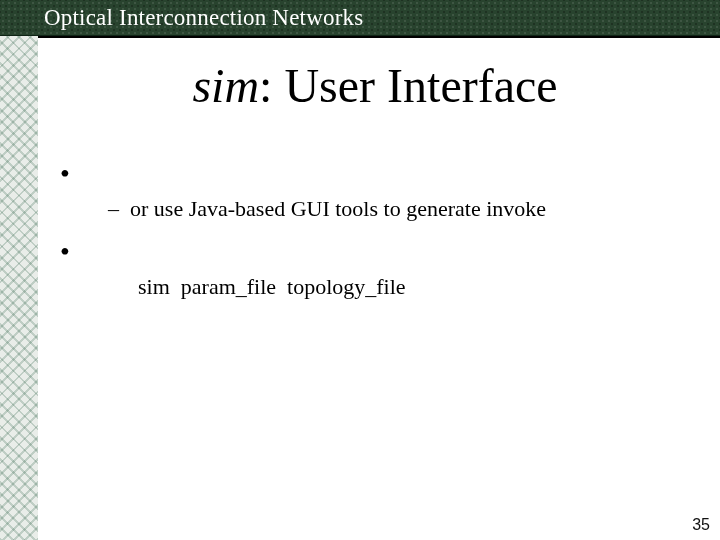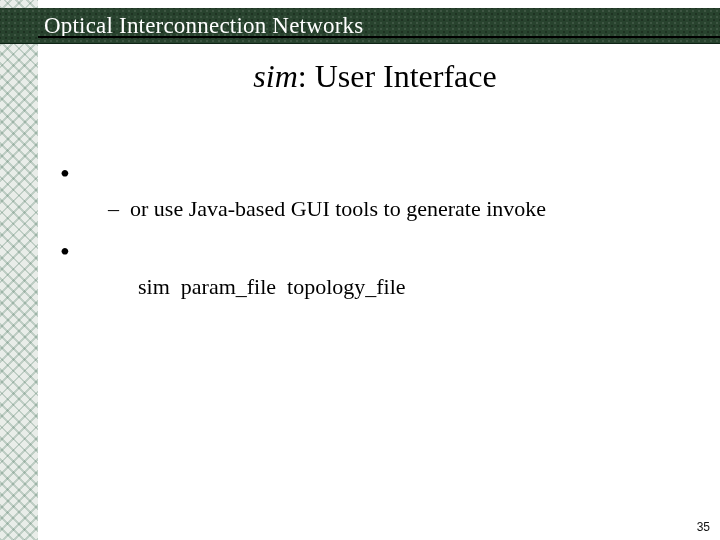--- a/index.html
+++ b/index.html
@@ -5,42 +5,42 @@
   * { margin: 0; padding: 0; box-sizing: border-box; }
   html, body { width: 720px; height: 540px; font-family: "Times New Roman", Times, serif; color: #000; background: #fff; }
   .slide { position: relative; width: 720px; height: 540px; background: #fff; overflow: hidden; }
   .left-strip {
     position: absolute; left: 0; top: 0; width: 38px; height: 540px;
     background-color: #e9ede9;
     background-image: repeating-linear-gradient(45deg, rgba(0,64,32,0.18) 0 2px, transparent 2px 8px),
                       repeating-linear-gradient(-45deg, rgba(0,64,32,0.18) 0 2px, transparent 2px 8px);
   }
   .header-bar {
-    position: absolute; left: 0; top: 8px; width: 720px; height: 36px;
+    position: absolute; left: 0; top: 0; width: 720px; height: 36px;
     background-color: #28432e;
     background-image: radial-gradient(rgba(255,255,255,0.10) 1px, transparent 1px),
                       radial-gradient(rgba(0,0,0,0.25) 1px, transparent 1px);
     background-size: 6px 6px, 6px 6px;
     background-position: 0 0, 3px 3px;
     display: flex; align-items: center;
     padding-left: 44px;
     border-bottom: 1px solid #0f2416;
   }
   .header-text { color: #fff; font-size: 23px; font-weight: 400; letter-spacing: 0.2px; }
   .header-rule { position: absolute; left: 38px; top: 36px; width: 682px; height: 2px; background: #000; }
   .title-area { position: absolute; left: 70px; top: 58px; width: 610px; text-align: center; }
-  .title-text { font-size: 32px; }
+  .title-text { font-size: 48px; }
   .title-italic { font-style: italic; }
   .content { position: absolute; left: 60px; top: 158px; width: 630px; }
   .lvl1 { font-size: 28px; margin-bottom: 6px; display: flex; }
   .lvl1 .bullet { width: 26px; flex: 0 0 26px; }
   .lvl2 { font-size: 22px; margin: 4px 0 14px 48px; display: flex; }
   .lvl2 .dash { width: 22px; flex: 0 0 22px; }
   .cmd { font-size: 22px; font-family: Liberation Serif, serif; margin-left: 78px; margin-top: 4px; white-space: pre; }
-  .page-num { position: absolute; right: 10px; bottom: 6px; font-size: 12px; color: #111; font-family: Arial, sans-serif; }
+  .page-num { position: absolute; right: 10px; bottom: 6px; font-size: 16px; color: #111; font-family: Arial, sans-serif; }
 </style>
 </head>
 <body>
 
 <div class="slide">
   <div class="left-strip"></div>
 
   <div class="header-bar">
     <span class="header-text">Optical Interconnection Networks</span>
   </div>

